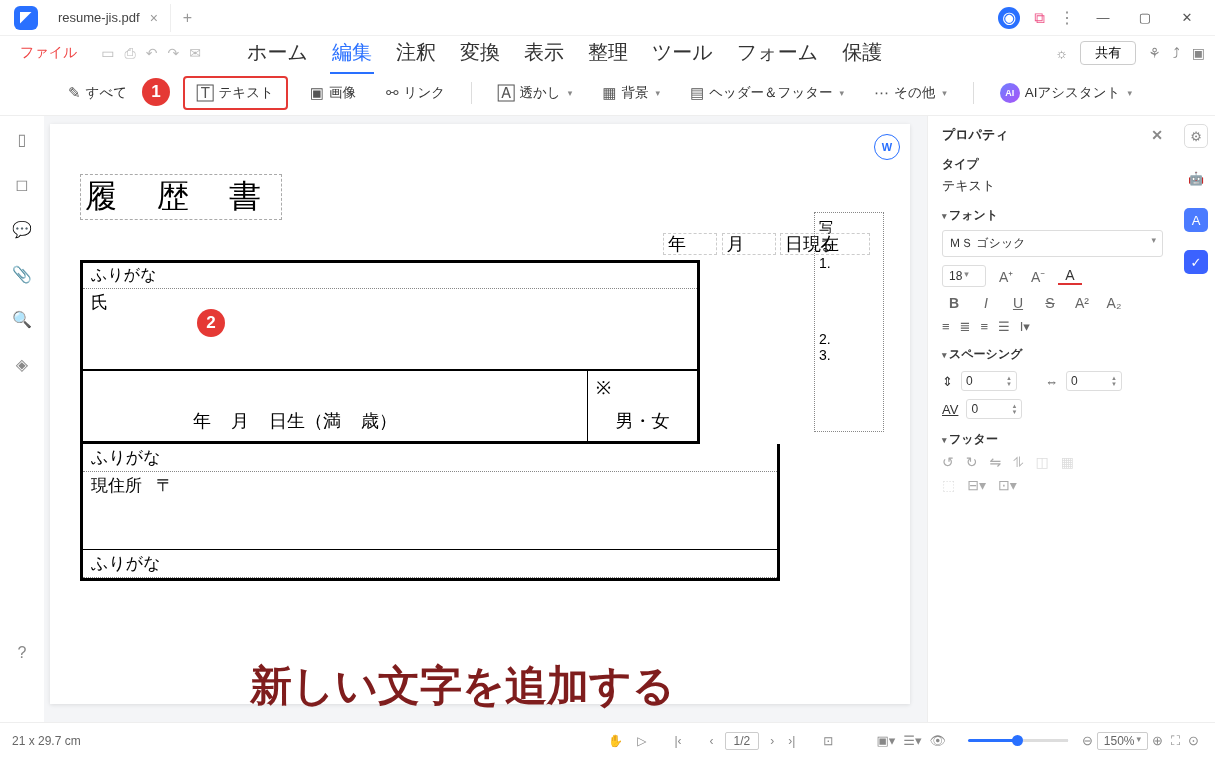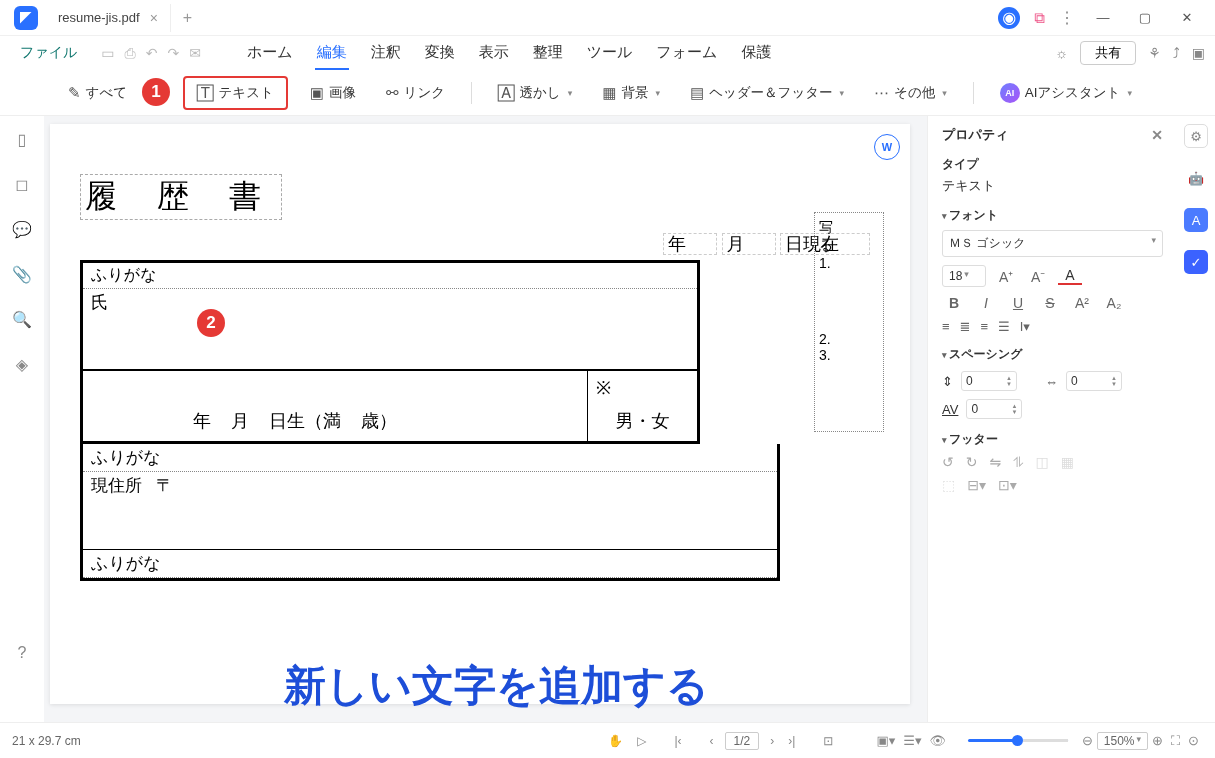--- a/index.html
+++ b/index.html
@@ -12,25 +12,25 @@
 .tab { display: flex; align-items: center; padding: 6px 12px; font-size: 13px; color: #444; gap: 10px; border-right: 1px solid #eee; }
 .tab-close { color: #999; cursor: pointer; font-size: 14px; }
 .tab-add { padding: 0 12px; color: #999; font-size: 16px; cursor: pointer; }
 .title-spacer { flex: 1; }
 .title-right { display: flex; align-items: center; gap: 14px; padding-right: 8px; }
 .circ-icon { width: 22px; height: 22px; border-radius: 50%; display: flex; align-items: center; justify-content: center; }
 .win-btn { width: 28px; height: 28px; display: flex; align-items: center; justify-content: center; color: #555; font-size: 13px; cursor: pointer; }
 
 
 .menu-bar { height: 34px; display: flex; align-items: center; padding: 0 10px; gap: 4px; }
-.file-menu { font-size: 14px; color: #0f766e; padding: 4px 10px; cursor: pointer; }
+.file-menu { font-size: 14px; color: #ef4444; padding: 4px 10px; cursor: pointer; }
 .qat { display: flex; gap: 10px; margin: 0 10px; color: #bbb; }
 .qat span { cursor: pointer; font-size: 14px; }
 .menu-tabs { display: flex; gap: 20px; margin-left: 30px; }
-.menu-tab { font-size: 15px; color: #333; padding: 6px 2px; cursor: pointer; font-weight: 500; }
+.menu-tab { font-size: 20px; color: #333; padding: 6px 2px; cursor: pointer; font-weight: 500; }
 .menu-tab.active { color: #2970ff; border-bottom: 2px solid #2970ff; }
 .menu-right { margin-left: auto; display: flex; align-items: center; gap: 12px; }
 .share-btn { border: 1px solid #ccc; border-radius: 4px; padding: 2px 14px; font-size: 13px; cursor: pointer; }
 .menu-icn { color: #888; font-size: 14px; cursor: pointer; }
 
 
 .toolbar { height: 46px; display: flex; align-items: center; padding: 0 20px 0 60px; gap: 14px; border-bottom: 1px solid #eee; }
 .tb-btn { display: flex; align-items: center; gap: 5px; font-size: 13.5px; color: #333; padding: 5px 8px; cursor: pointer; border-radius: 4px; }
 .tb-btn.boxed { border: 2px solid #e53935; padding: 6px 12px; }
 .tb-icn { font-size: 15px; color: #555; }
@@ -75,21 +75,21 @@
 .gender-cell { width: 110px; border-left: 1px solid #000; font-size: 18px; padding: 4px 8px; }
 
 .addr-block { border: 3px solid #000; border-top: none; font-family: "MS Mincho", serif; width: 700px; }
 .addr-row { border-bottom: 1px solid #000; padding: 2px 8px; font-size: 17px; }
 .addr-row.dotted { border-bottom: 1px dotted #888; }
 .addr-main { height: 78px; }
 .contact-note { font-size: 15px; }
 
 .photo-box { position: absolute; right: 26px; top: 88px; width: 70px; height: 220px; border: 1px dotted #888; font-size: 14px; padding: 6px 4px; }
 
-.big-red { position: absolute; bottom: -10px; left: 200px; font-size: 42px; color: #1d4ed8; font-weight: bold; margin-left: 34px; }
+.big-red { position: absolute; bottom: -10px; left: 200px; font-size: 42px; color: #7f1d1d; font-weight: bold; }
 
 
 .props { width: 250px; border-left: 1px solid #eee; padding: 10px 14px; font-size: 13px; color: #333; overflow: hidden; }
 .props-head { display: flex; justify-content: space-between; align-items: center; font-weight: bold; margin-bottom: 10px; }
 .props-close { color: #888; cursor: pointer; font-size: 14px; }
 .prop-sec { margin: 12px 0; }
 .sec-label { font-size: 12px; font-weight: bold; margin-bottom: 6px; color: #333; }
 .sec-label::before { content: "▾ "; font-size: 9px; color: #666; }
 .font-sel { width: 100%; border: 1px solid #ddd; border-radius: 3px; padding: 4px 6px; font-size: 12px; display: flex; justify-content: space-between; cursor: pointer; }
 .prow { display: flex; gap: 8px; margin-top: 8px; align-items: center; }

